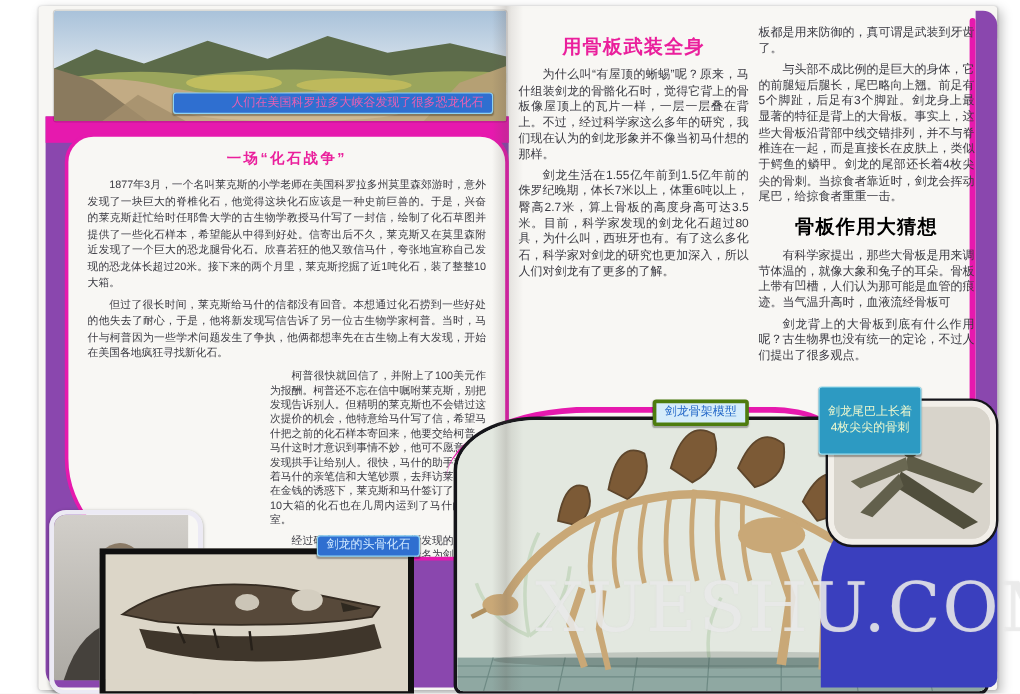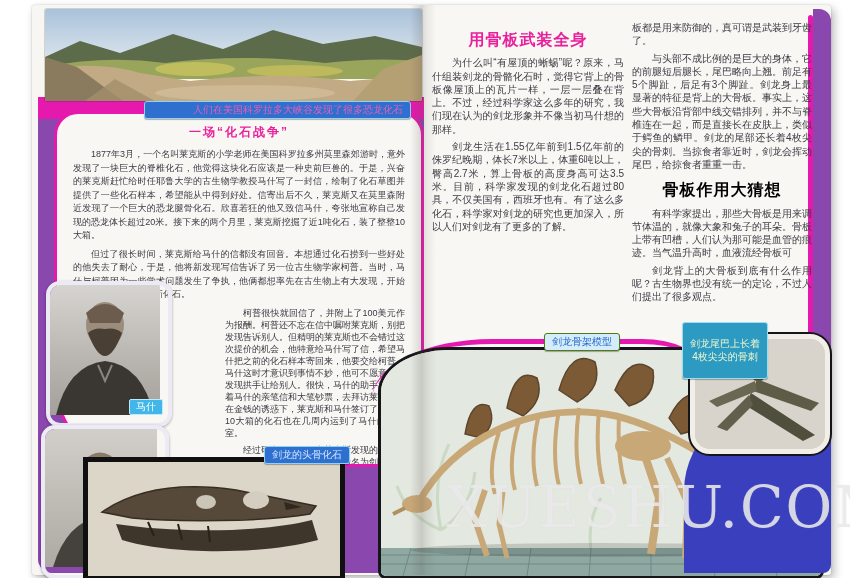--- a/index.html
+++ b/index.html
@@ -19,23 +19,23 @@
   }
   
   .lp-purple{left:6px;top:92px;width:386px;height:476px;background:#8a47ae;border-radius:0 0 10px 14px;z-index:1;}
   .lp-magenta{left:6px;top:92px;width:386px;height:22px;background:#e619ae;z-index:2;}
   .landscape{left:13px;top:4px;width:377px;height:92px;z-index:3;border-radius:2px;overflow:hidden;box-shadow:0 0 0 1px rgba(0,0,0,.15);}
   .cap-badge{
     font-size:10px;line-height:1;padding:3px 7px;border-radius:3px;white-space:nowrap;
     background:#2f6fd0;color:#e85fb4;border:1px solid #8fd2f2;z-index:7;
     box-shadow:0 1px 1px rgba(0,0,0,.3);
   }
-  .cap-landscape{left:112px;top:96px;padding-left:48px;}
+  .cap-landscape{left:112px;top:72px;padding-left:48px;}
   .cap-skull{left:232px;top:441px;color:#cfe8ff;}
-  .cap-skeleton{left:512px;top:328px;background:#d5ecfa;color:#2468c8;border:1px solid #4d7c0f;}
+  .cap-skeleton{left:512px;top:328px;background:#d5ecfa;color:#2468c8;border:3px solid #4d7c0f;}
   .cap-spikes{left:650px;top:317px;background:#2d9ac2;color:#eef8cf;border:1px solid #9adef0;text-align:center;line-height:1.25;white-space:normal;width:74px;padding:15px 5px;}
   
   .card{
     left:22px;top:106px;width:370px;height:356px;box-sizing:border-box;
     background:#f8f7f4;border:3px solid #e619ae;
     border-radius:24px 24px 16px 85px;
     padding:6px 16px 6px 16px;z-index:3;overflow:hidden;
   }
   .card h1{
     margin:4px 0 7px 0;text-align:center;
@@ -121,37 +121,20 @@
   <div class="abs cap-badge cap-landscape">人们在美国科罗拉多大峡谷发现了很多恐龙化石</div>
 
   <div class="abs card">
     <h1>一场“化石战争”</h1>
     <p>1877年3月，一个名叫莱克斯的小学老师在美国科罗拉多州莫里森郊游时，意外发现了一块巨大的脊椎化石，他觉得这块化石应该是一种史前巨兽的。于是，兴奋的莱克斯赶忙给时任耶鲁大学的古生物学教授马什写了一封信，绘制了化石草图并提供了一些化石样本，希望能从中得到好处。信寄出后不久，莱克斯又在莫里森附近发现了一个巨大的恐龙腿骨化石。欣喜若狂的他又致信马什，夸张地宣称自己发现的恐龙体长超过20米。接下来的两个月里，莱克斯挖掘了近1吨化石，装了整整10大箱。</p>
     <p>但过了很长时间，莱克斯给马什的信都没有回音。本想通过化石捞到一些好处的他失去了耐心，于是，他将新发现写信告诉了另一位古生物学家柯普。当时，马什与柯普因为一些学术问题发生了争执，他俩都想率先在古生物上有大发现，开始在美国各地疯狂寻找新化石。</p>
     <p class="narrow">柯普很快就回信了，并附上了100美元作为报酬。柯普还不忘在信中嘱咐莱克斯，别把发现告诉别人。但精明的莱克斯也不会错过这次提价的机会，他特意给马什写了信，希望马什把之前的化石样本寄回来，他要交给柯普。马什这时才意识到事情不妙，他可不愿意将新发现拱手让给别人。很快，马什的助手穆奇带着马什的亲笔信和大笔钞票，去拜访莱克斯。在金钱的诱惑下，莱克斯和马什签订了合同，10大箱的化石也在几周内运到了马什的办公室。</p>
     <p class="narrow">经过研究，马什认为莱克斯发现的那块脊椎化石是一种恐龙化石，它被命名为剑龙，意思是“有屋顶的蜥蜴”。</p>
   </div>
 
-  <div class="abs portrait p-marsh">
-    <svg width="110" height="130" viewBox="0 0 110 130">
-      <defs>
-          <linearGradient id="g1" x1="0" y1="0" x2="0" y2="1">
-        <stop offset="0" stop-color="#d6d4d0"></stop>
-            <stop offset="1" stop-color="#a39f99"></stop>
-          </linearGradient>
-        </defs>
-      <rect width="110" height="130" fill="url(#g1)"></rect>
-      <ellipse cx="55" cy="40" rx="19" ry="23" fill="#9c8c7c"></ellipse>
-      <path d="M36,28 Q55,10 74,28 L70,38 L40,38 Z" fill="#6b5c4e"></path>
-      <path d="M38,48 Q55,94 72,48 Q66,42 55,44 Q44,42 38,48 Z" fill="#4a3f34"></path>
-      <path d="M6,130 Q18,80 55,76 Q92,80 104,130 Z" fill="#3a3631"></path>
-      <path d="M48,80 L55,96 L62,80" stroke="#8a857e" stroke-width="2" fill="none"></path>
-    </svg>
-    <span class="p-label">马什</span>
-  </div>
 
   <div class="abs portrait p-cope">
     <svg width="112" height="138" viewBox="0 0 112 138">
       <defs>
           <linearGradient id="g2" x1="0" y1="0" x2="0" y2="1">
         <stop offset="0" stop-color="#d2cfca"></stop>
             <stop offset="1" stop-color="#adaaa4"></stop>
           </linearGradient>
         </defs>
       <rect width="112" height="138" fill="url(#g2)"></rect>
@@ -179,21 +162,21 @@
 
   <div class="abs spine"></div>
 
   <div class="abs rp-white"></div>
   <div class="abs rp-purple"></div>
   <div class="abs rp-rim"></div>
 
   <div class="abs col col1">
     <div class="sec-title pink">用骨板武装全身</div>
     <p>为什么叫“有屋顶的蜥蜴”呢？原来，马什组装剑龙的骨骼化石时，觉得它背上的骨板像屋顶上的瓦片一样，一层一层叠在背上。不过，经过科学家这么多年的研究，我们现在认为的剑龙形象并不像当初马什想的那样。</p>
-    <p>剑龙生活在1.55亿年前到1.5亿年前的侏罗纪晚期，体长7米以上，体重6吨以上，臀高2.7米，算上骨板的高度身高可达3.5米。目前，科学家发现的剑龙化石超过80具，不仅美国有，西班牙也有。有了这么多化石，科学家对剑龙的研究也更加深入，所以人们对剑龙有了更多的了解。</p>
+    <p>剑龙生活在1.55亿年前到1.5亿年前的侏罗纪晚期，体长7米以上，体重6吨以上，臀高2.7米，算上骨板的高度身高可达3.5米。目前，科学家发现的剑龙化石超过80具，为什么叫，西班牙也有。有了这么多化石，科学家对剑龙的研究也更加深入，所以人们对剑龙有了更多的了解。</p>
   </div>
 
   <div class="abs col col2">
     <p class="cont">板都是用来防御的，真可谓是武装到牙齿了。</p>
     <p>与头部不成比例的是巨大的身体，它的前腿短后腿长，尾巴略向上翘。前足有5个脚趾，后足有3个脚趾。剑龙身上最显著的特征是背上的大骨板。事实上，这些大骨板沿背部中线交错排列，并不与脊椎连在一起，而是直接长在皮肤上，类似于鳄鱼的鳞甲。剑龙的尾部还长着4枚尖尖的骨刺。当掠食者靠近时，剑龙会挥动尾巴，给掠食者重重一击。</p>
     <div class="sec-title red">骨板作用大猜想</div>
     <p>有科学家提出，那些大骨板是用来调节体温的，就像大象和兔子的耳朵。骨板上带有凹槽，人们认为那可能是血管的痕迹。当气温升高时，血液流经骨板可</p>
     <p>剑龙背上的大骨板到底有什么作用呢？古生物界也没有统一的定论，不过人们提出了很多观点。</p>
   </div>
 

